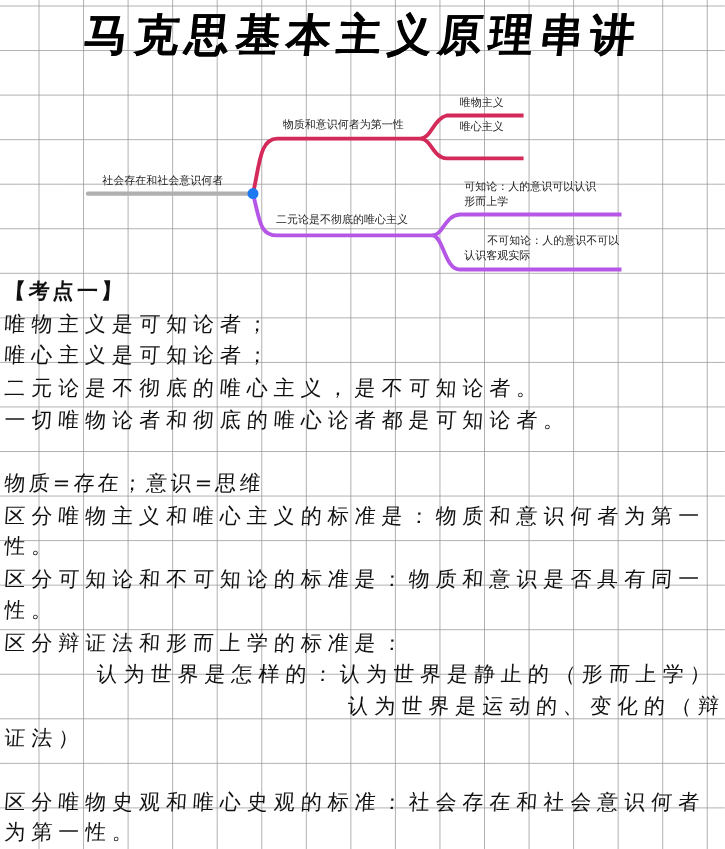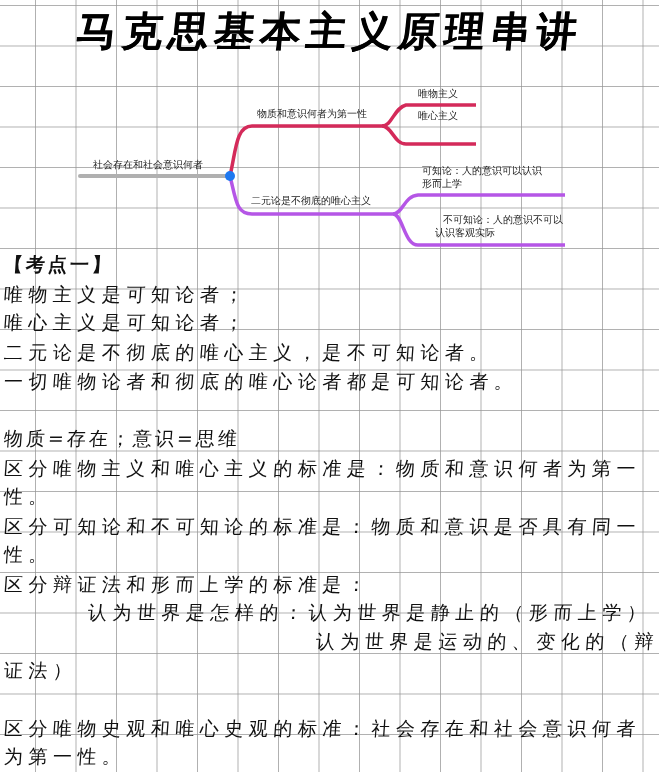--- a/index.html
+++ b/index.html
@@ -40,21 +40,21 @@
     <circle cx="230" cy="96" r="5" fill="#1e78f0"></circle>
   </svg>
   <div class="mm-label" style="left:93px;top:78px;">社会存在和社会意识何者</div>
   <div class="mm-label" style="left:257px;top:27px;">物质和意识何者为第一性</div>
   <div class="mm-label" style="left:418px;top:7px;">唯物主义</div>
   <div class="mm-label" style="left:418px;top:29px;">唯心主义</div>
   <div class="mm-label" style="left:251px;top:114px;">二元论是不彻底的唯心主义</div>
   <div class="mm-label" style="left:422px;top:84px;">可知论：人的意识可以认识</div>
   <div class="mm-label" style="left:422px;top:97px;">形而上学</div>
   <div class="mm-label" style="left:422px;top:133px;margin-left:21px;">不可知论：人的意识不可以</div>
-  <div class="mm-label" style="left:422px;top:146px;margin-left:13px;">认识客观实际</div>
+  <div class="mm-label" style="left:422px;top:146px;">认识客观实际</div>
 </div>
 
 <div class="notes">
   <div class="line" style="top:0px;font-weight:bold;letter-spacing:3px;">【考点一】</div>
   <div class="line" style="top:30px;">唯物主义是可知论者；</div>
   <div class="line" style="top:58px;">唯心主义是可知论者；</div>
   <div class="line" style="top:88px;">二元论是不彻底的唯心主义，是不可知论者。</div>
   <div class="line" style="top:117px;">一切唯物论者和彻底的唯心论者都是可知论者。</div>
   <div class="line" style="top:174px;letter-spacing:3px;">物质=存在；意识=思维</div>
   <div class="line" style="top:204px;">区分唯物主义和唯心主义的标准是：物质和意识何者为第一</div>

